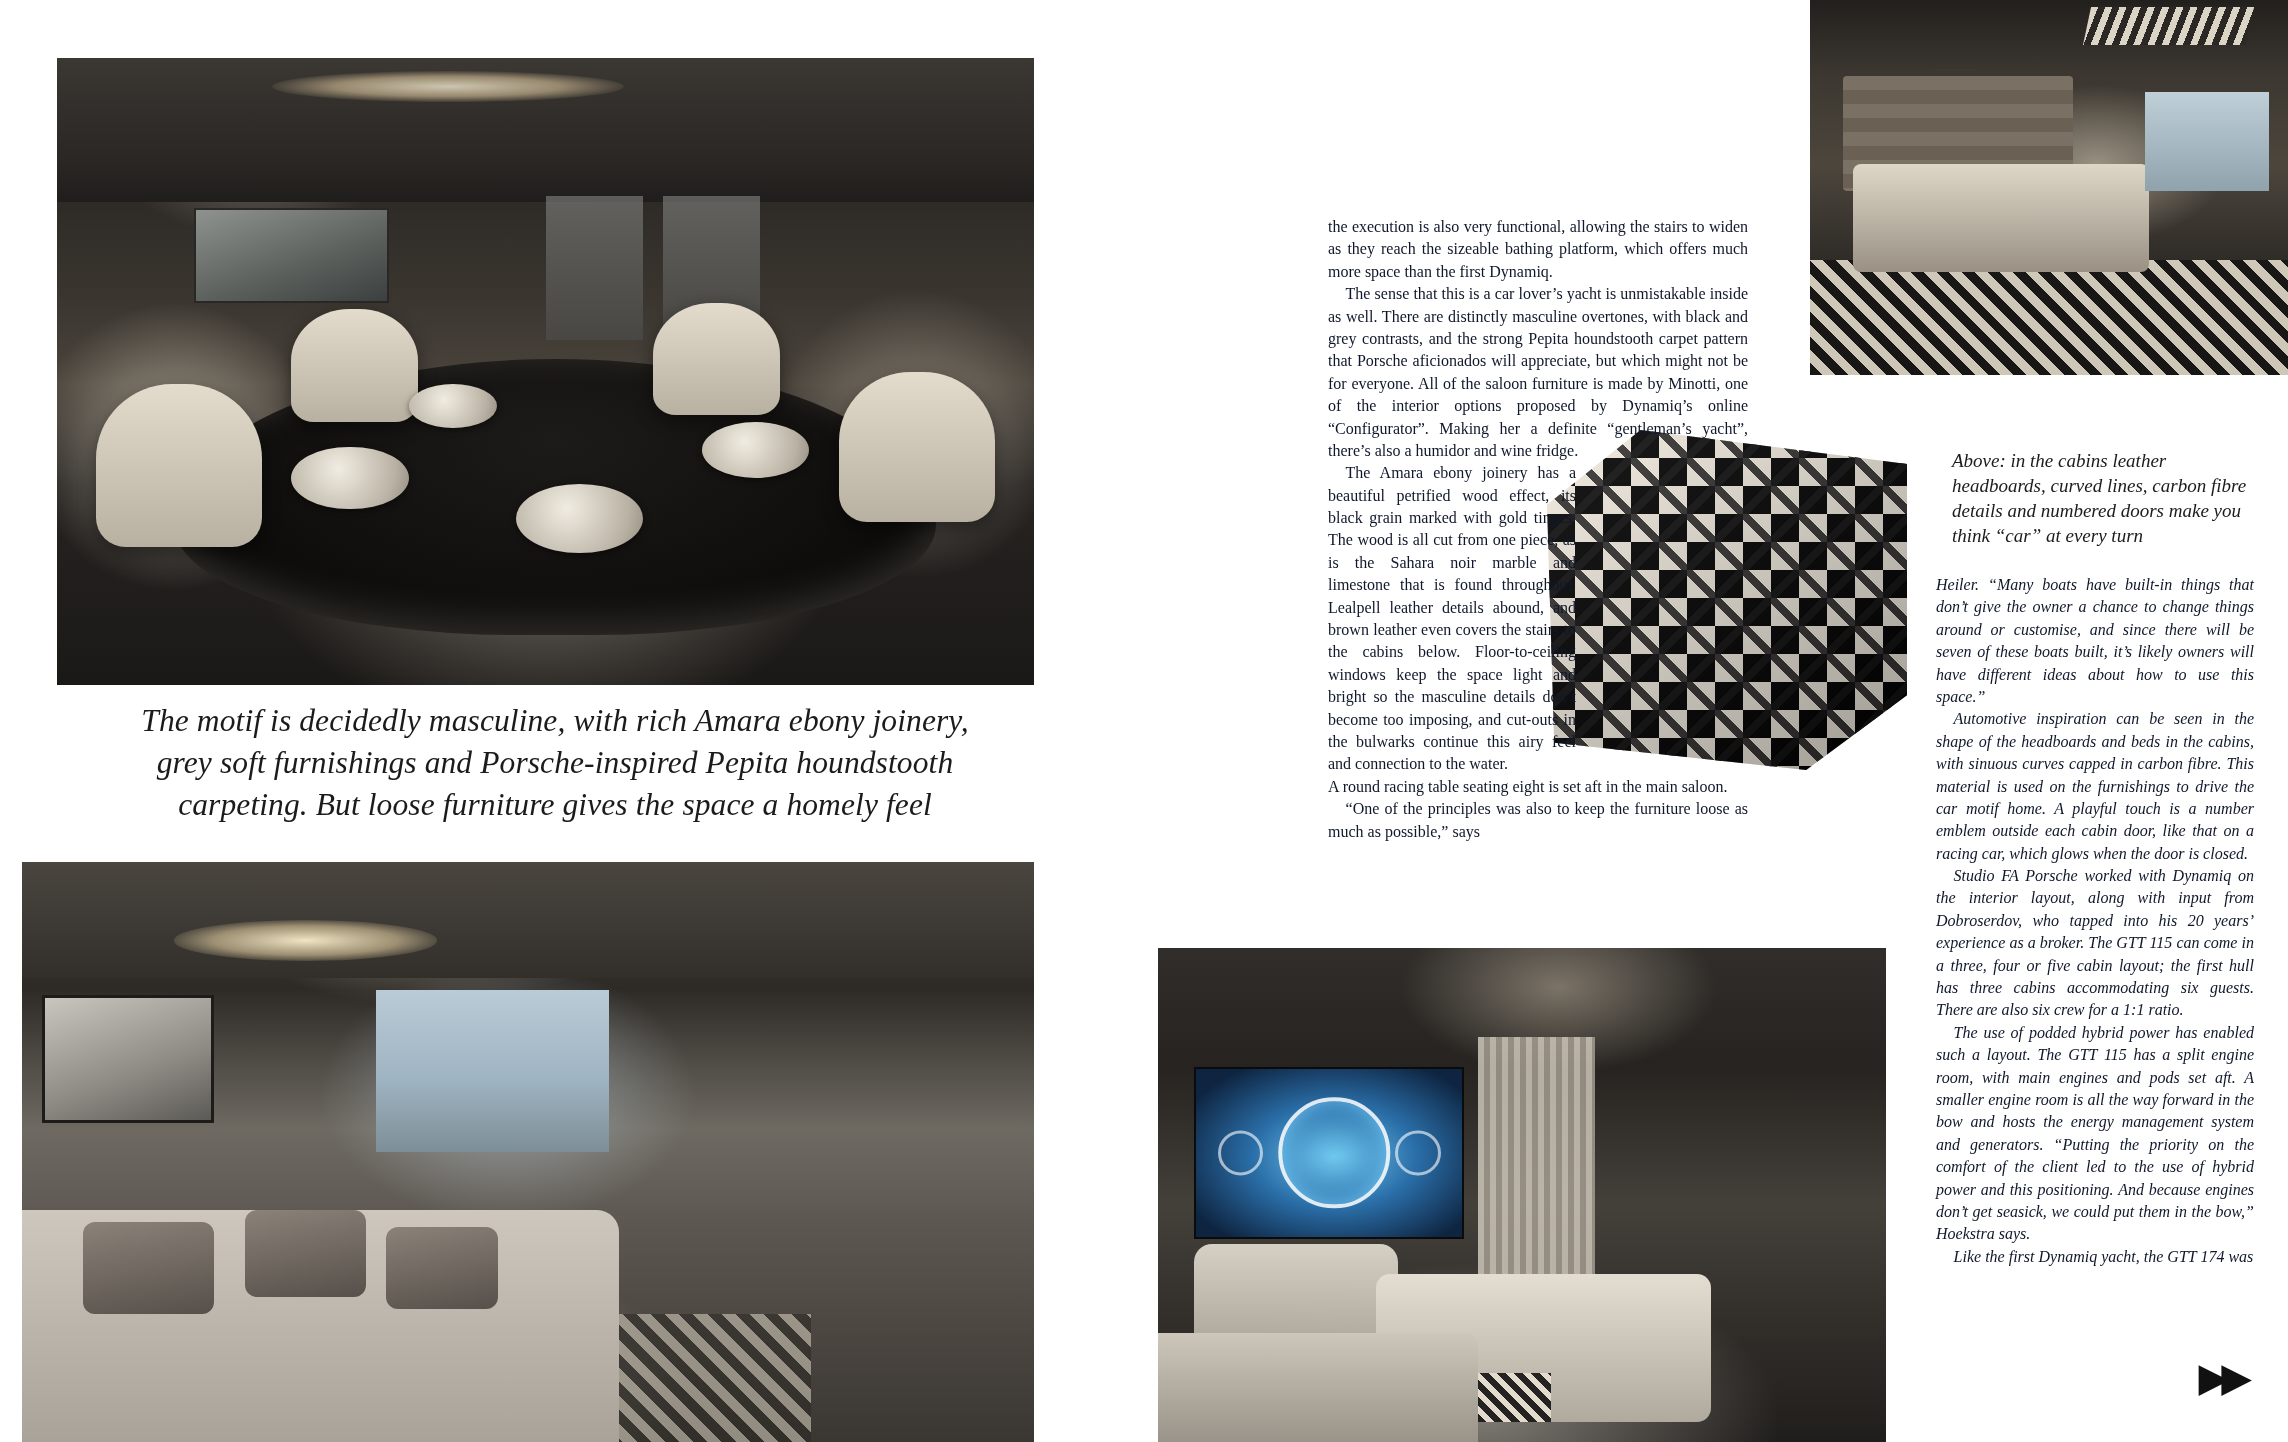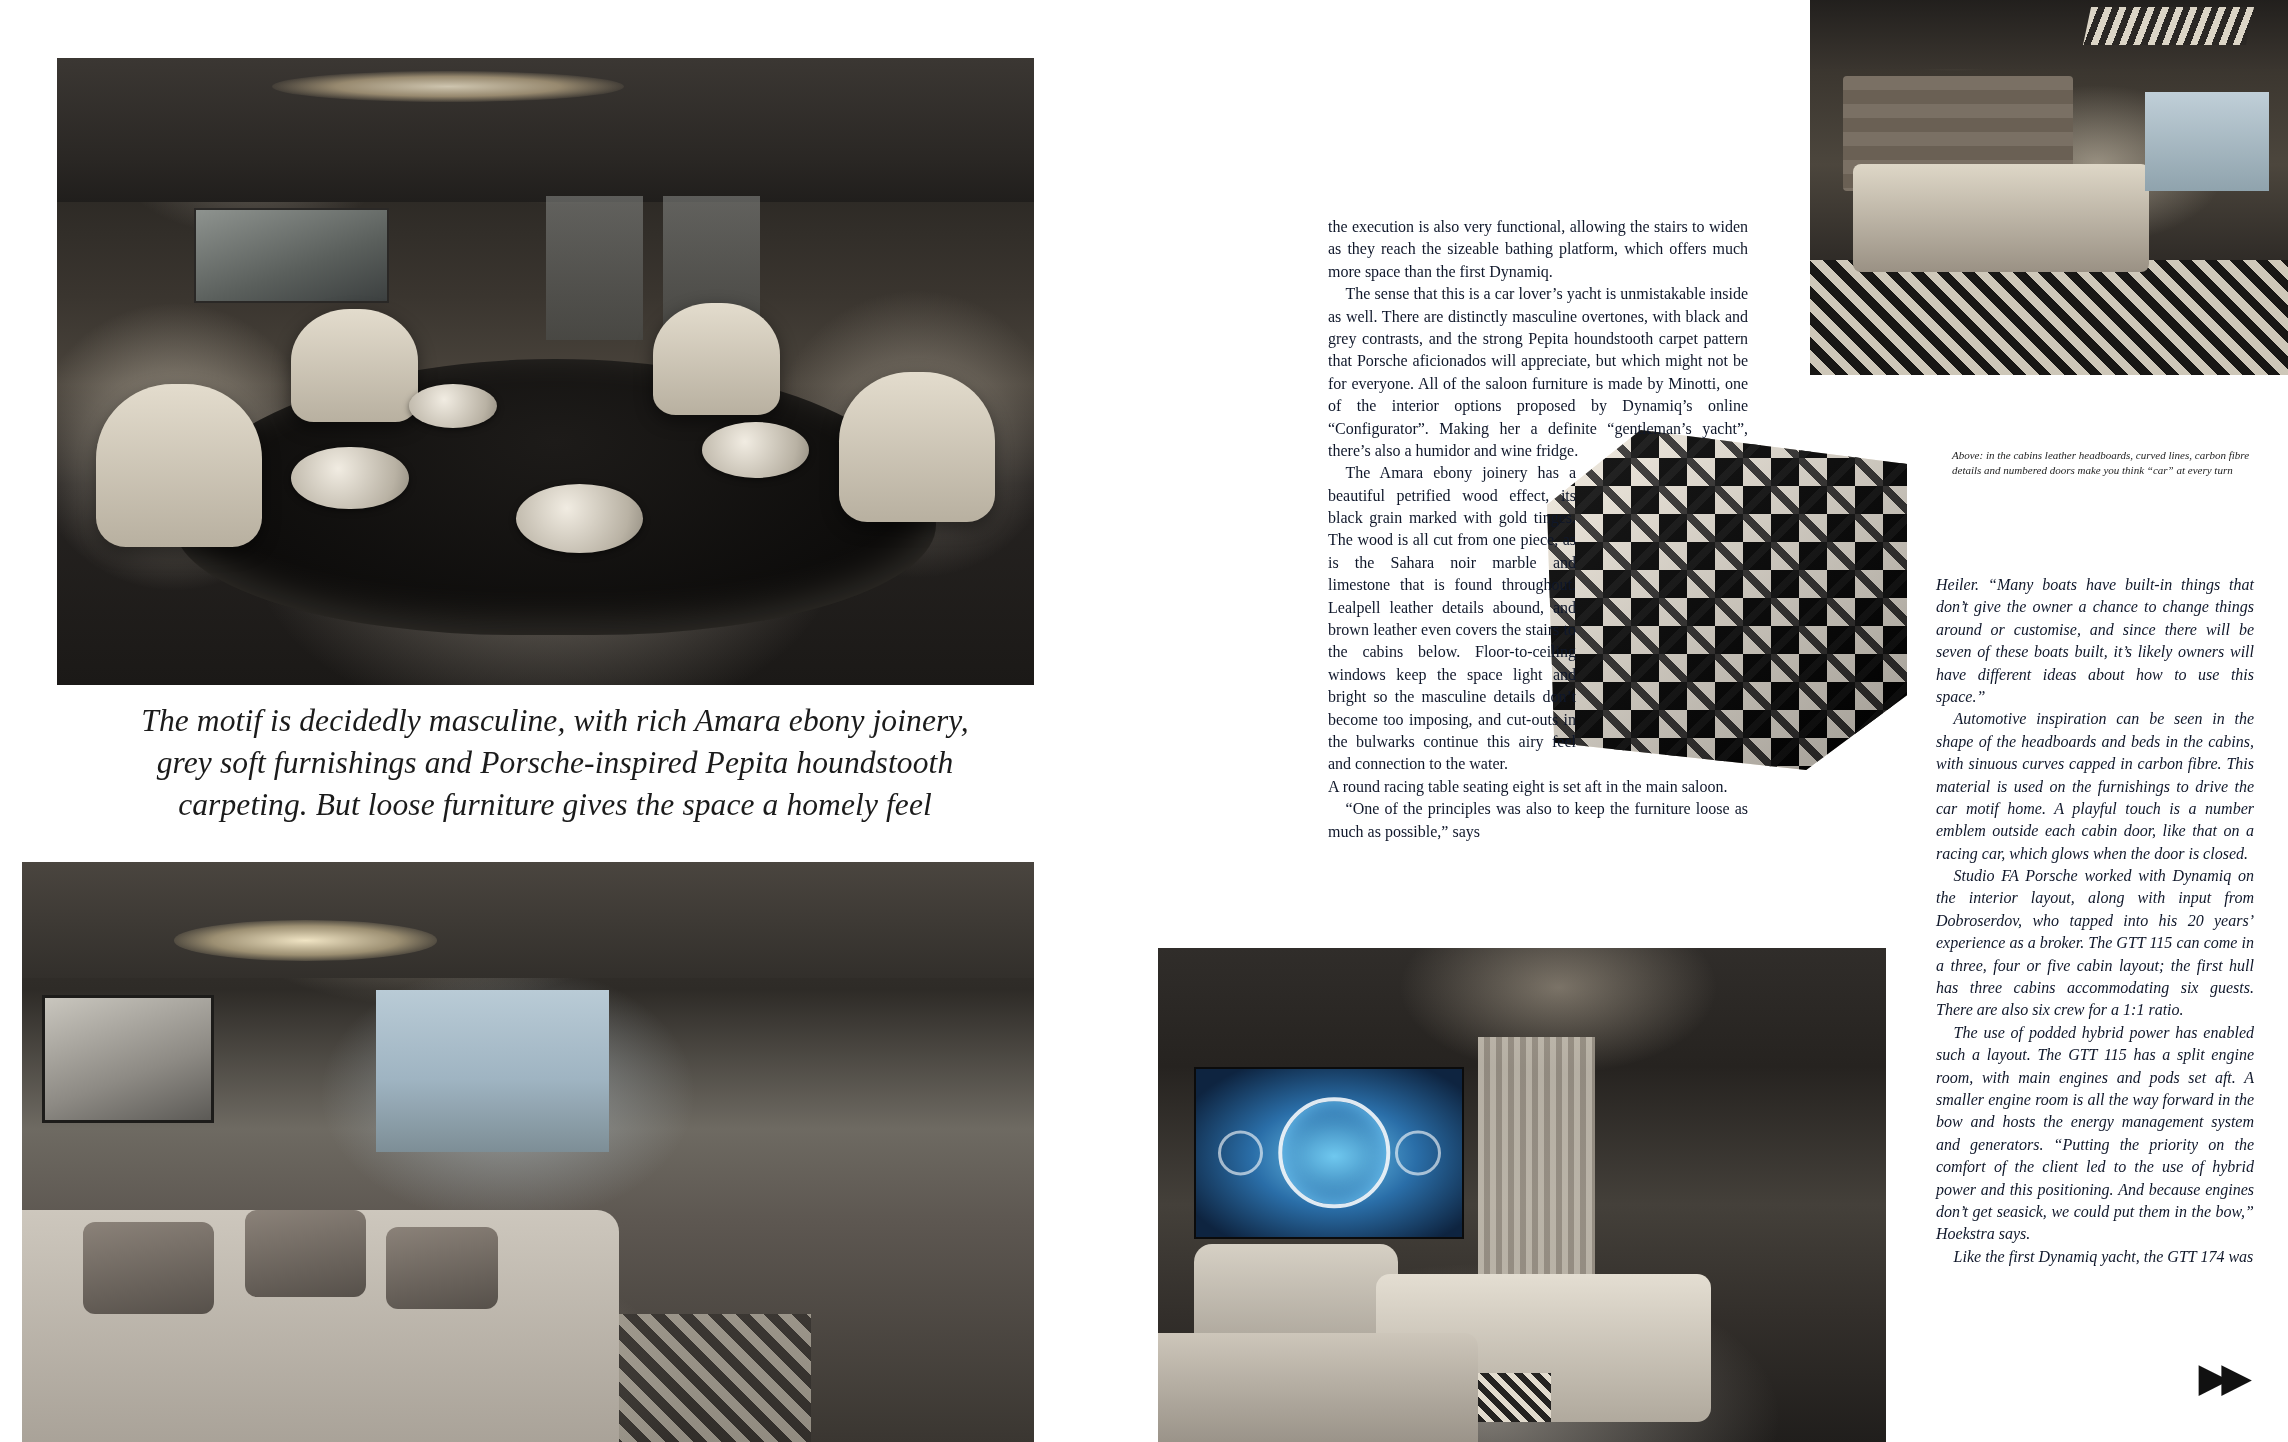--- a/index.html
+++ b/index.html
@@ -186,21 +186,21 @@
   }
   #photo-cabin .carpet {
     position:absolute; left:0; bottom:0; width:100%; height:30%;
     background: repeating-linear-gradient(45deg,#171614 0 9px,#ddd6c6 9px 18px);
     opacity:.92;
   }
   .photo-caption {
     position:absolute;
     font-family:"Liberation Serif", serif;
     font-style: italic;
-    font-size: 11px;
+    font-size: 19px;
     line-height: 1.32;
     color:#1c1c1c;
   }
   #caption-cabin { left: 1952px; top: 448px; width: 300px; }
 
   
   #houndstooth-hex {
     position:absolute;
     left: 1547px; top: 430px;
     width: 360px; height: 340px;

